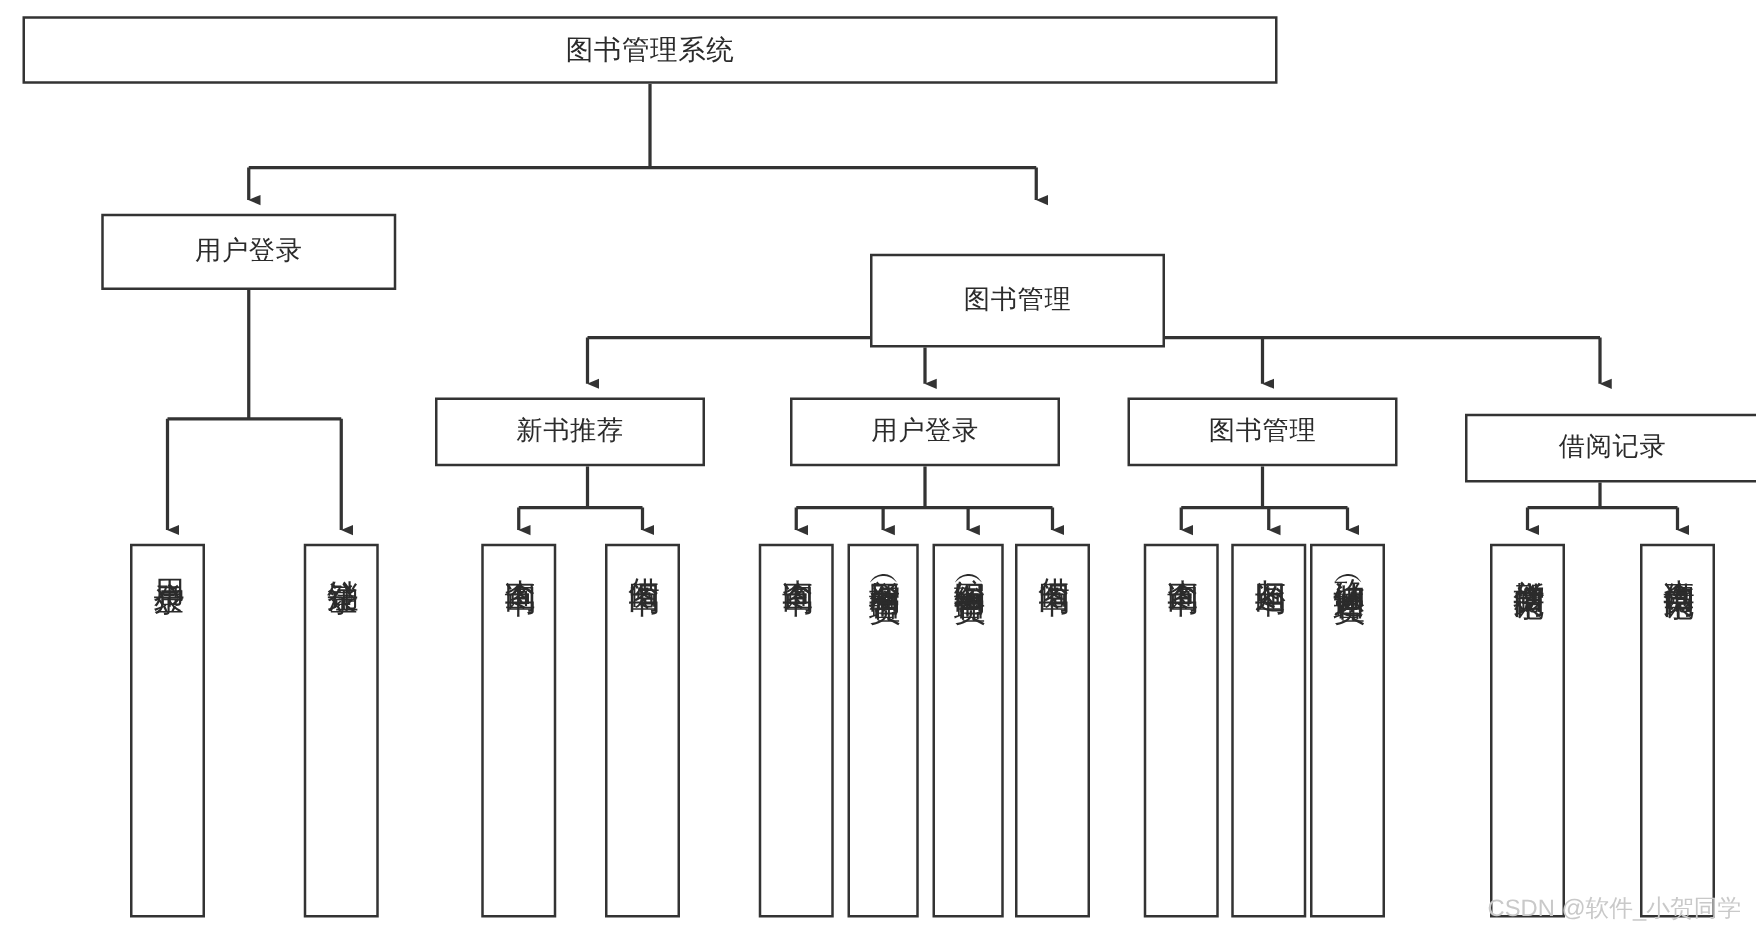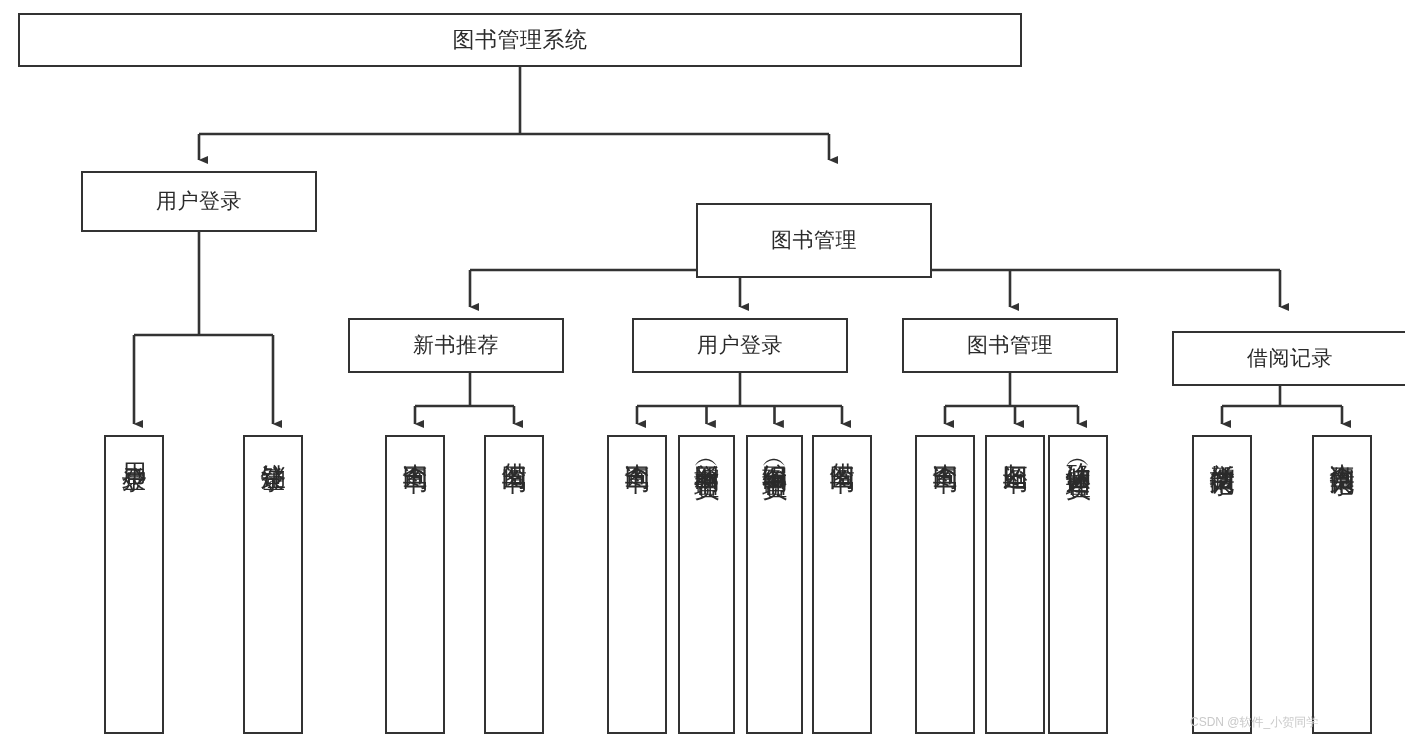--- a/index.html
+++ b/index.html
@@ -63,21 +63,21 @@
     letter-spacing: 2px;
     max-height: 285px;
   }
   .node.v.tall .label {
     max-height: 285px;
   }
   .watermark {
     position: absolute;
     left: 1190px;
     top: 714px;
-    font-size: 12px;
+    font-size: 19px;
     color: #c9c9c9;
     white-space: nowrap;
     z-index: 3;
     font-family: "Liberation Sans", "DejaVu Sans", sans-serif;
   }
 </style>
 </head>
 <body>
 
 <div id="canvas">

